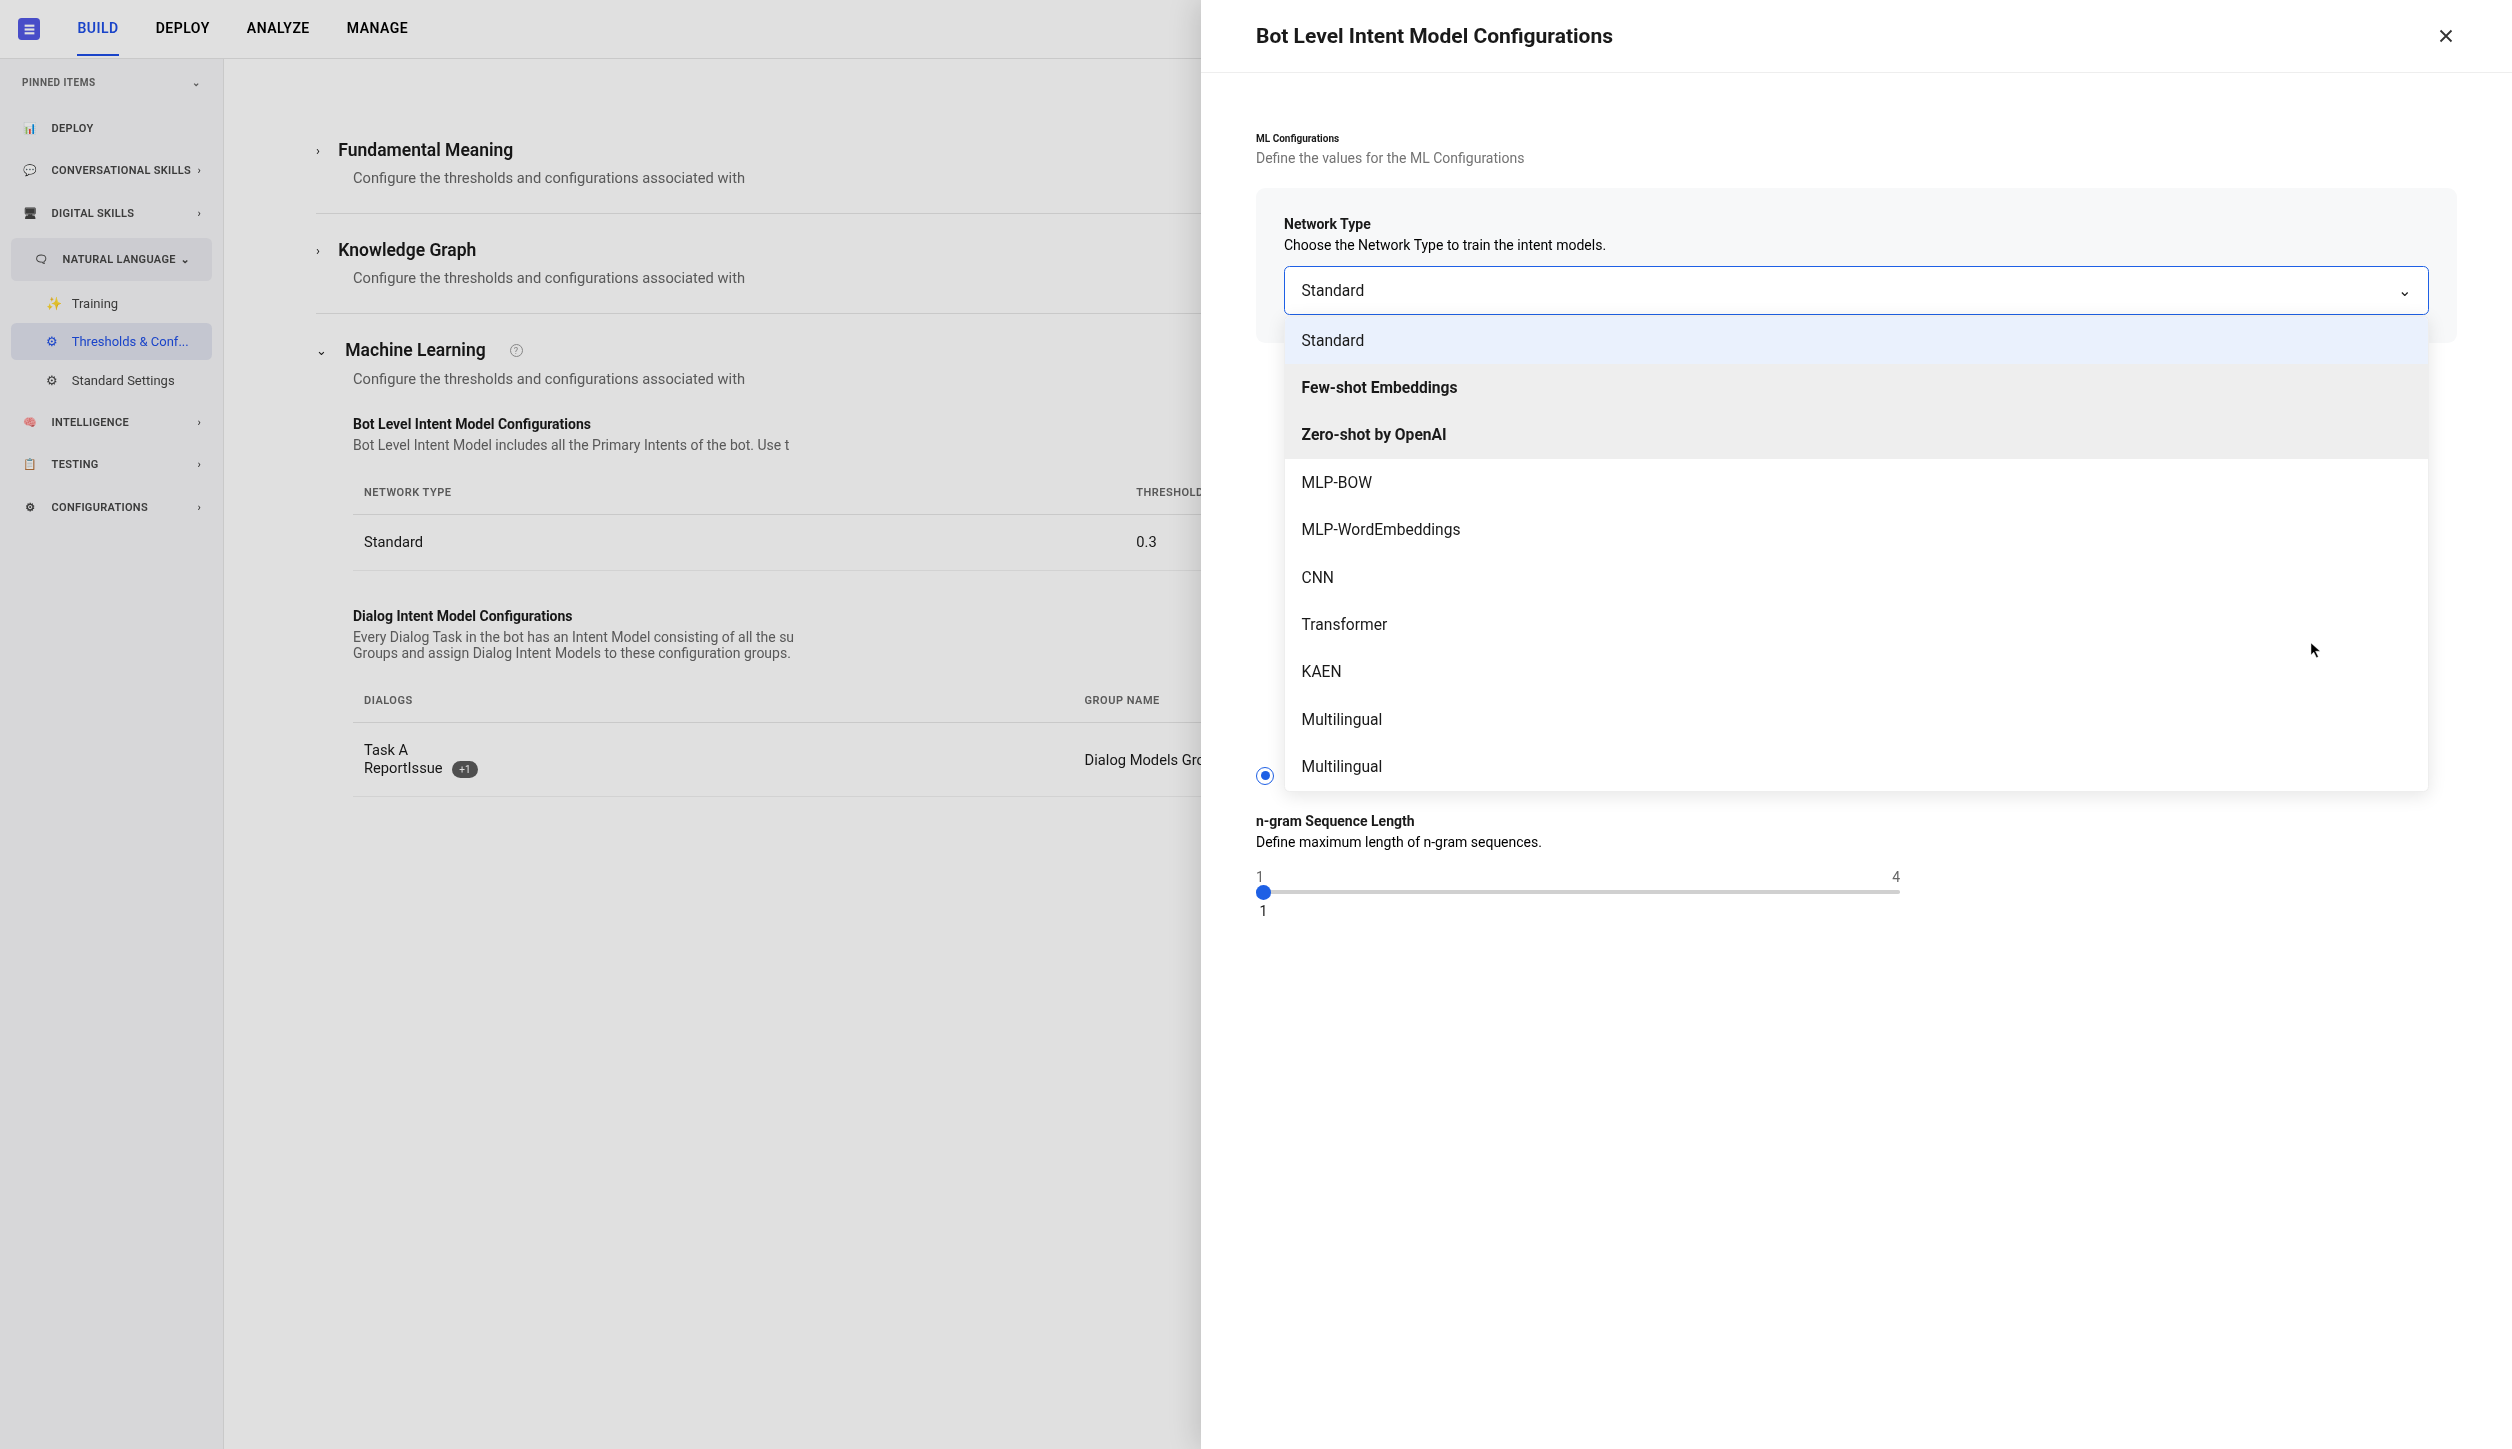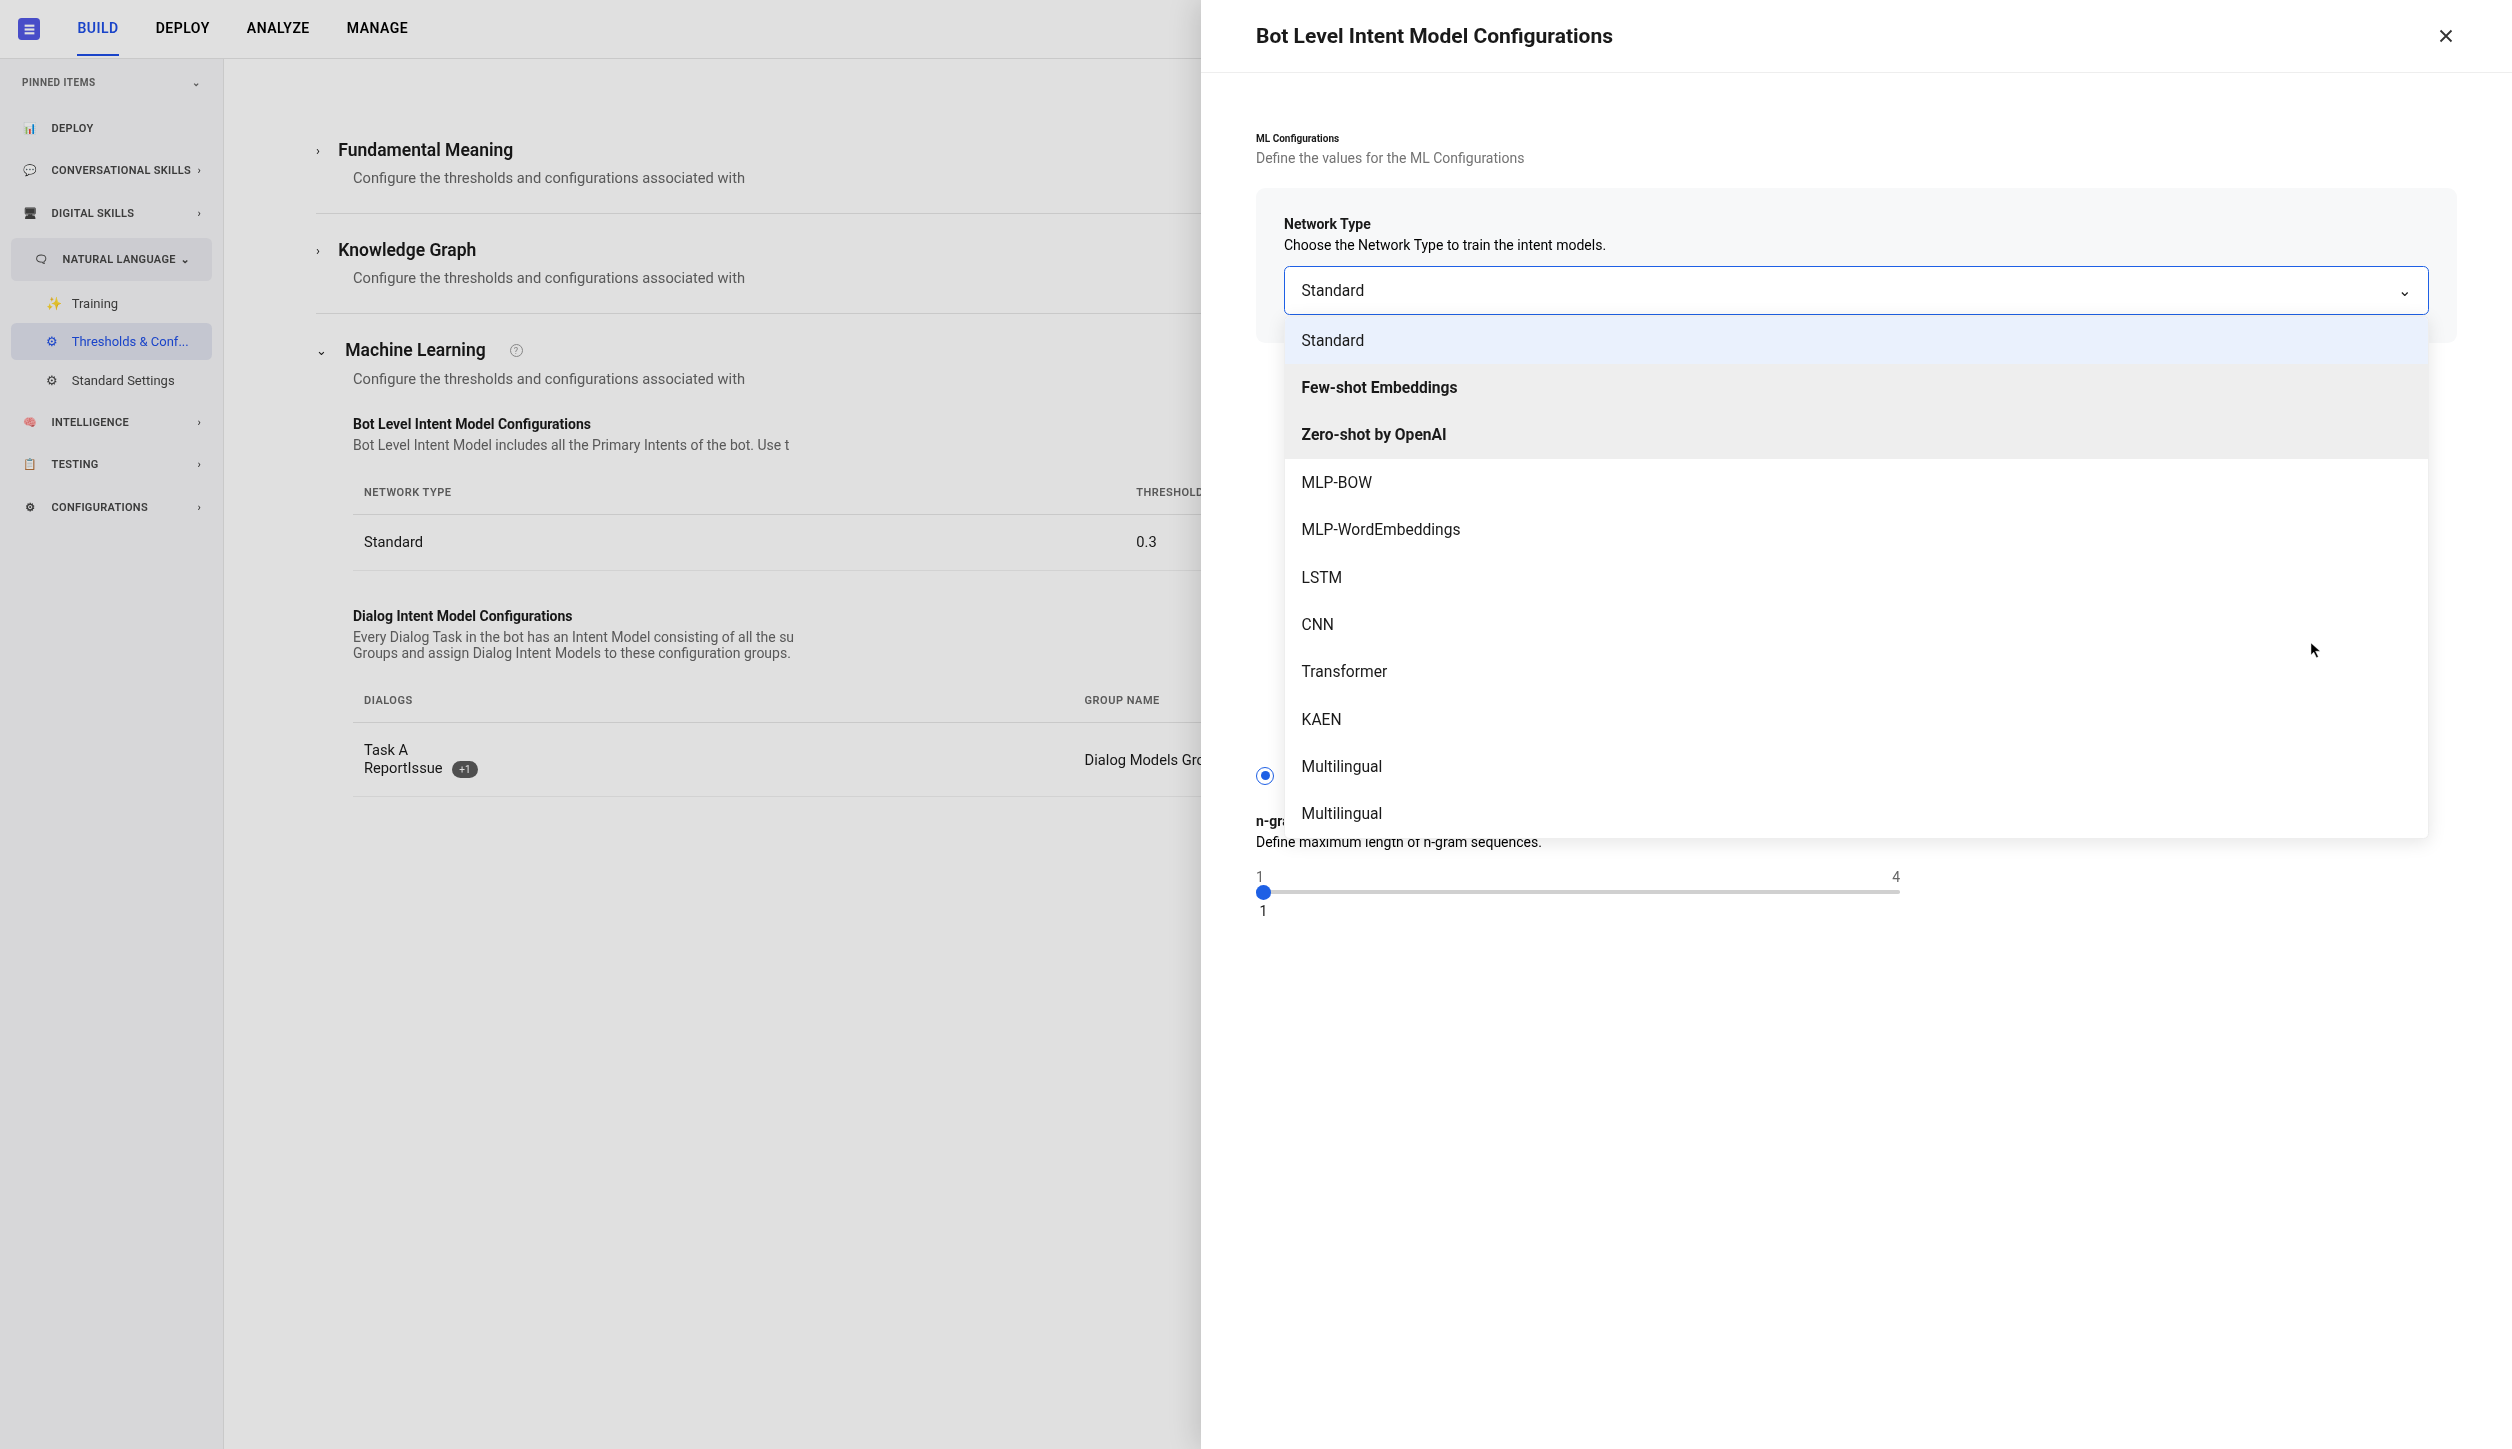--- a/index.html
+++ b/index.html
@@ -236,21 +236,20 @@
         <div class="select">
           <span>Standard</span>
           <span>⌄</span>
         </div>
         <div class="dropdown">
           <div class="dropdown-item selected">Standard</div>
           <div class="dropdown-item hovered">Few-shot Embeddings</div>
           <div class="dropdown-item hovered">Zero-shot by OpenAI</div>
           <div class="dropdown-item">MLP-BOW</div>
           <div class="dropdown-item">MLP-WordEmbeddings</div>
-          <div class="dropdown-item">LSTM</div>
           <div class="dropdown-item">CNN</div>
           <div class="dropdown-item">Transformer</div>
           <div class="dropdown-item">KAEN</div>
           <div class="dropdown-item">Multilingual</div>
           <div class="dropdown-item">Multilingual</div>
         </div>
       </div>
     </div>
 
     <div style="height:386px;"></div>

